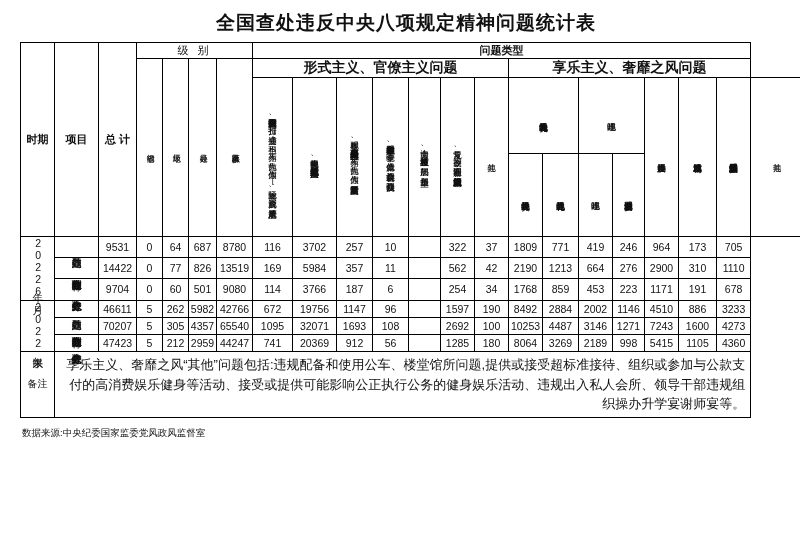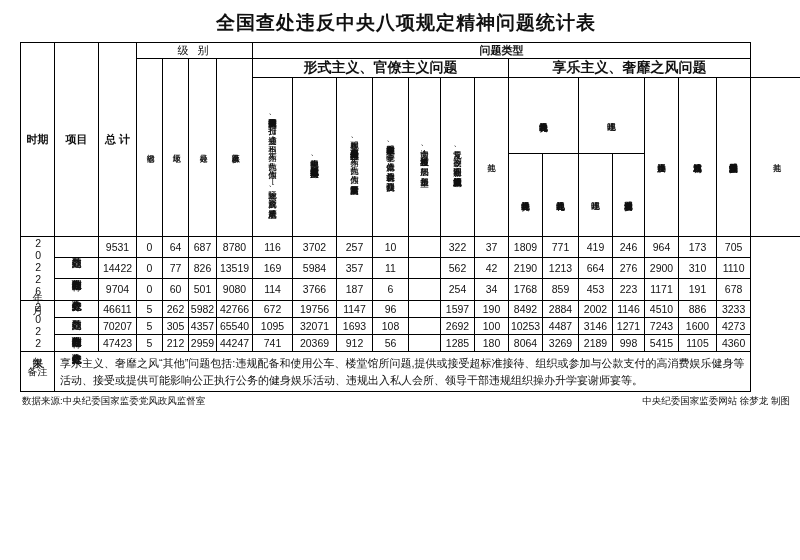--- a/index.html
+++ b/index.html
@@ -45,24 +45,24 @@
     height:150px;
     display:block;
     text-align:center;
     letter-spacing:0px;
   }
   .vsmall{font-size:8px;}
   .num{font-size:10.5px;font-family:"Liberation Sans",sans-serif;}
   .rowlabel{font-size:10px;font-weight:normal;line-height:1.15;}
   .period{font-size:10.5px;line-height:1.2;}
   .note-label{font-size:10px;font-weight:normal;}
-  .note-text{font-size:11px;text-align:left;line-height:1.5;padding:3px 5px;}
+  .note-text{font-size:13px;text-align:right;line-height:1.5;padding:3px 5px;}
   .footer{
     display:flex;justify-content:space-between;align-items:center;
-    font-size:9.5px;margin-top:3px;padding:0 2px;text-align:right;
+    font-size:9.5px;margin-top:9px;padding:0 2px;text-align:right;
   }
   .hdr-lvl{font-size:11px;font-weight:normal;letter-spacing:3px;}
   .vcell{height:158px;}
 </style>
 </head>
 <body>
 
 <div class="page">
   <div class="title">全国查处违反中央八项规定精神问题统计表</div>
 
@@ -321,15 +321,14 @@
 
     <tr>
       <td class="note-label">备注</td>
       <td colspan="20" class="note-text">享乐主义、奢靡之风“其他”问题包括:违规配备和使用公车、楼堂馆所问题,提供或接受超标准接待、组织或参加与公款支付的高消费娱乐健身等活动、接受或提供可能影响公正执行公务的健身娱乐活动、违规出入私人会所、领导干部违规组织操办升学宴谢师宴等。</td>
     </tr>
   </tbody>
     </table>
 
   <div class="footer">
     <span>数据来源:中央纪委国家监委党风政风监督室</span>
-    <span>中央纪委国家监委网站 徐梦龙 制图</span>
   </div>
 </div>
 
 </body></html>

